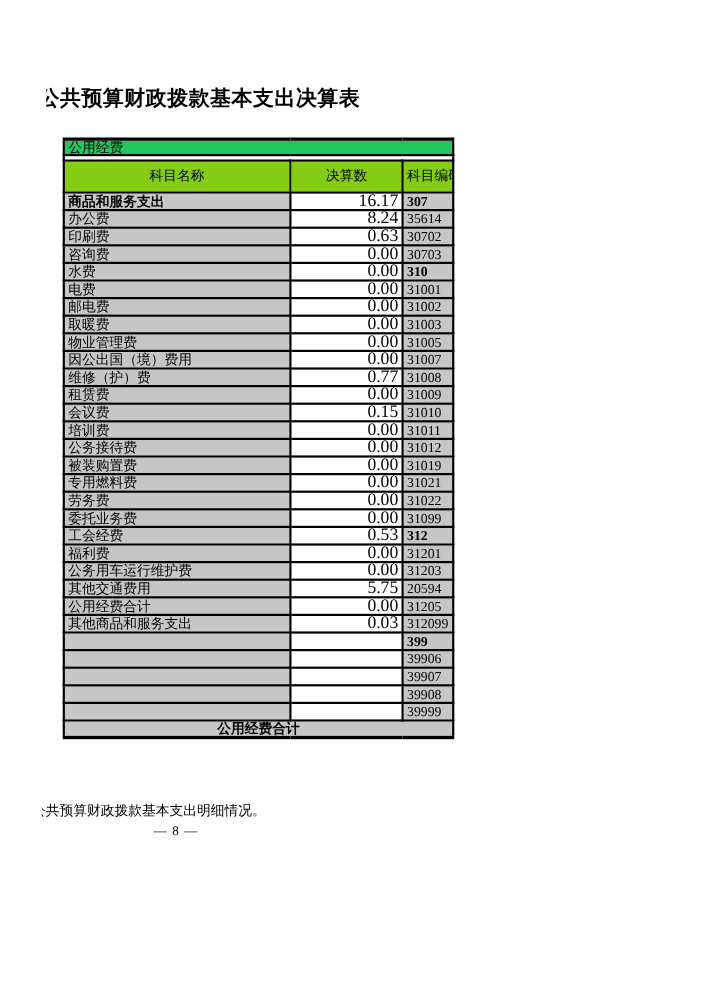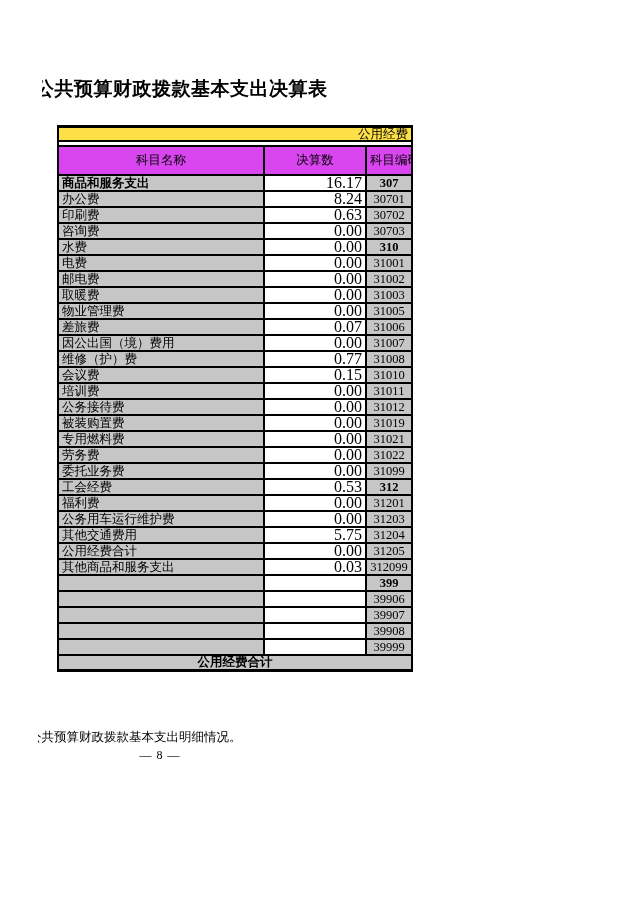--- a/index.html
+++ b/index.html
@@ -25,31 +25,31 @@
     font-size:12.5px;
     border-top:3px solid #000;border-bottom:3px solid #000;
   }
   table.budget td, table.budget th{
     border:2px solid #000;
     padding:0 3px;
     overflow:hidden;white-space:nowrap;
     vertical-align:middle;
   }
   .band-cell{
-    background:#fde047;text-align:right;height:12px;
+    background:#22c55e;height:12px;
     line-height:12px;padding-right:4px;
   }
   .spacer-cell{background:#ffffff;height:3px;padding:0;line-height:3px;font-size:1px;}
   th.hdr{
-    background:#d946ef;font-weight:normal;text-align:center;
+    background:#84cc16;font-weight:normal;text-align:center;
     height:27px;line-height:1.15;white-space:normal;
   }
   td.c-name{background:#c6c6c6;text-align:left;height:14px;line-height:14px;}
   td.c-val{background:#ffffff;text-align:right;height:14px;line-height:14px;font-size:16px;}
-  td.c-code{background:#c6c6c6;text-align:center;height:14px;line-height:14px;padding:0 2px;}
+  td.c-code{background:#c6c6c6;text-align:left;height:14px;line-height:14px;padding:0 2px;}
   .b{font-weight:bold;margin-left:15px;}
   td.footer-cell{
     background:#c6c6c6;font-weight:bold;text-align:center;
     height:13px;line-height:13px;padding-left:170px;
   }
 
   
   .footnote{
     position:absolute;top:729px;left:38px;width:330px;height:18px;
     overflow:hidden;white-space:nowrap;font-size:12.5px;
@@ -89,21 +89,21 @@
     </thead>
     <tbody>
         <tr>
       <td class="c-name b">商品和服务支出</td>
       <td class="c-val">16.17</td>
       <td class="c-code b">307</td>
     </tr>
         <tr>
       <td class="c-name">办公费</td>
       <td class="c-val">8.24</td>
-      <td class="c-code">30701</td>
+      <td class="c-code">35614</td>
     </tr>
         <tr>
       <td class="c-name">印刷费</td>
       <td class="c-val">0.63</td>
       <td class="c-code">30702</td>
     </tr>
         <tr>
       <td class="c-name">咨询费</td>
       <td class="c-val">0.00</td>
       <td class="c-code">30703</td>
@@ -127,35 +127,35 @@
       <td class="c-name">取暖费</td>
       <td class="c-val">0.00</td>
       <td class="c-code">31003</td>
     </tr>
         <tr>
       <td class="c-name">物业管理费</td>
       <td class="c-val">0.00</td>
       <td class="c-code">31005</td>
     </tr>
         <tr>
-      <td class="c-name">差旅费</td>
-      <td class="c-val">0.07</td>
-      <td class="c-code">31006</td>
-    </tr>
-        <tr>
       <td class="c-name">因公出国（境）费用</td>
       <td class="c-val">0.00</td>
       <td class="c-code">31007</td>
     </tr>
         <tr>
       <td class="c-name">维修（护）费</td>
       <td class="c-val">0.77</td>
       <td class="c-code">31008</td>
     </tr>
         <tr>
+      <td class="c-name">租赁费</td>
+      <td class="c-val">0.00</td>
+      <td class="c-code">31009</td>
+    </tr>
+        <tr>
       <td class="c-name">会议费</td>
       <td class="c-val">0.15</td>
       <td class="c-code">31010</td>
     </tr>
         <tr>
       <td class="c-name">培训费</td>
       <td class="c-val">0.00</td>
       <td class="c-code">31011</td>
     </tr>
         <tr>
@@ -194,21 +194,21 @@
       <td class="c-code">31201</td>
     </tr>
         <tr>
       <td class="c-name">公务用车运行维护费</td>
       <td class="c-val">0.00</td>
       <td class="c-code">31203</td>
     </tr>
         <tr>
       <td class="c-name">其他交通费用</td>
       <td class="c-val">5.75</td>
-      <td class="c-code">31204</td>
+      <td class="c-code">20594</td>
     </tr>
         <tr>
       <td class="c-name">公用经费合计</td>
       <td class="c-val">0.00</td>
       <td class="c-code">31205</td>
     </tr>
         <tr>
       <td class="c-name">其他商品和服务支出</td>
       <td class="c-val">0.03</td>
       <td class="c-code">312099</td>

